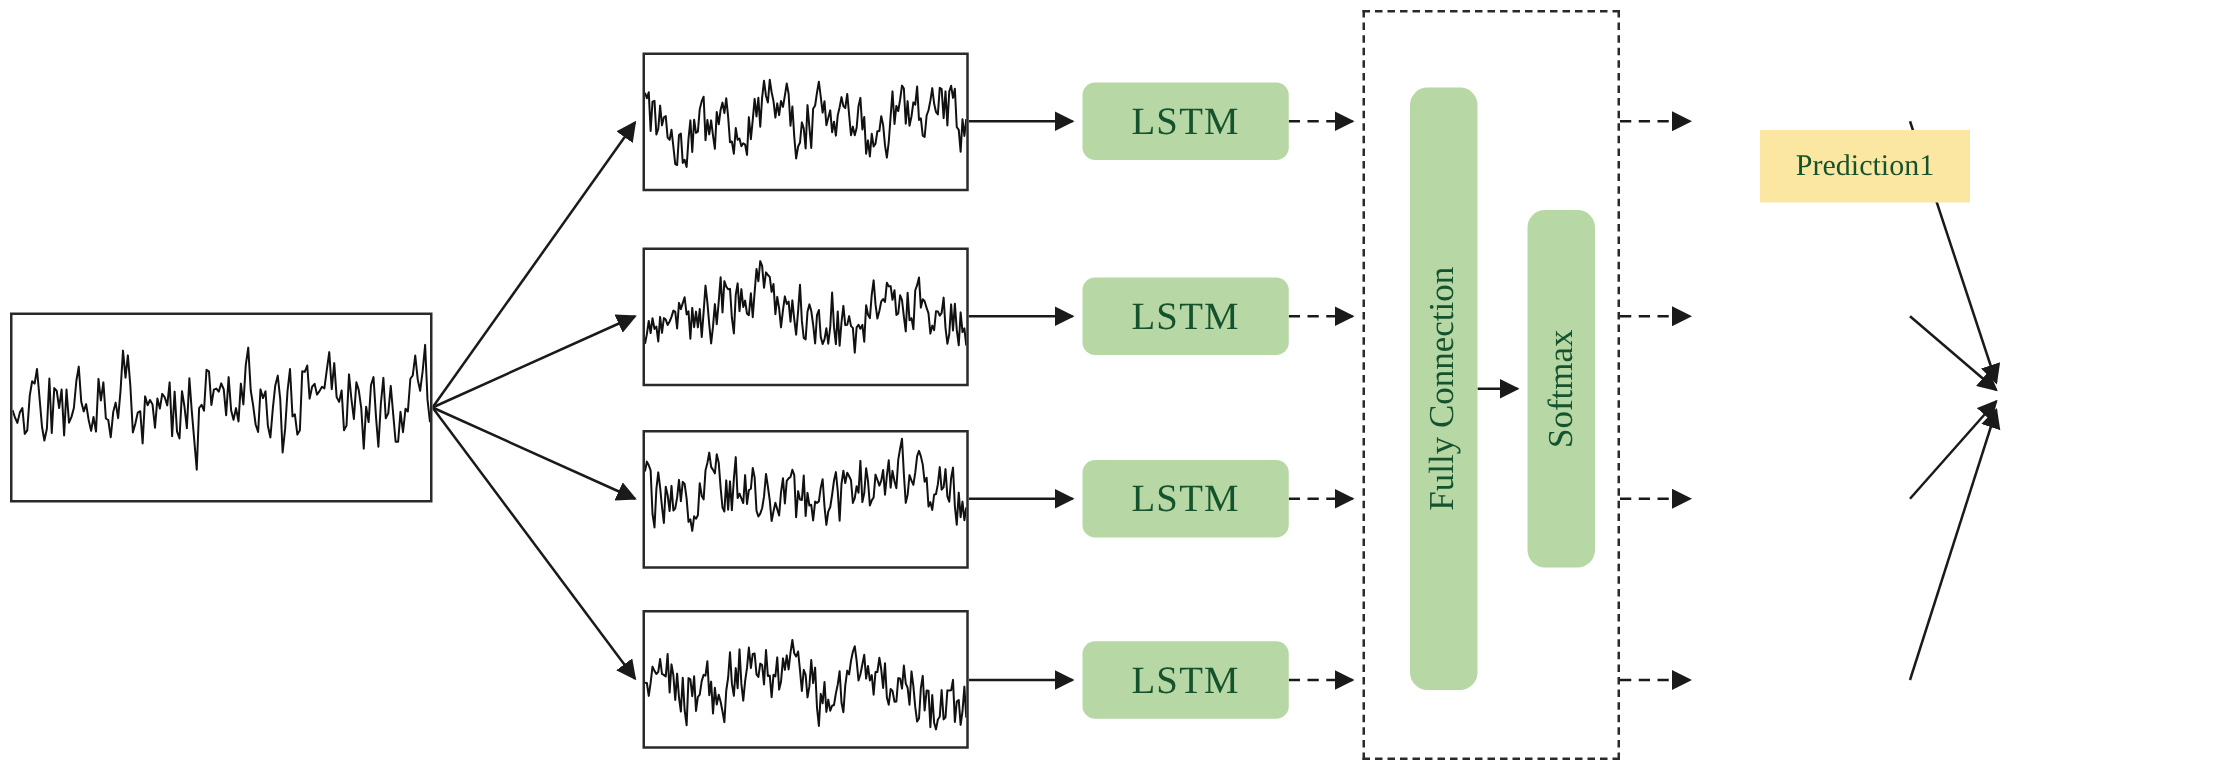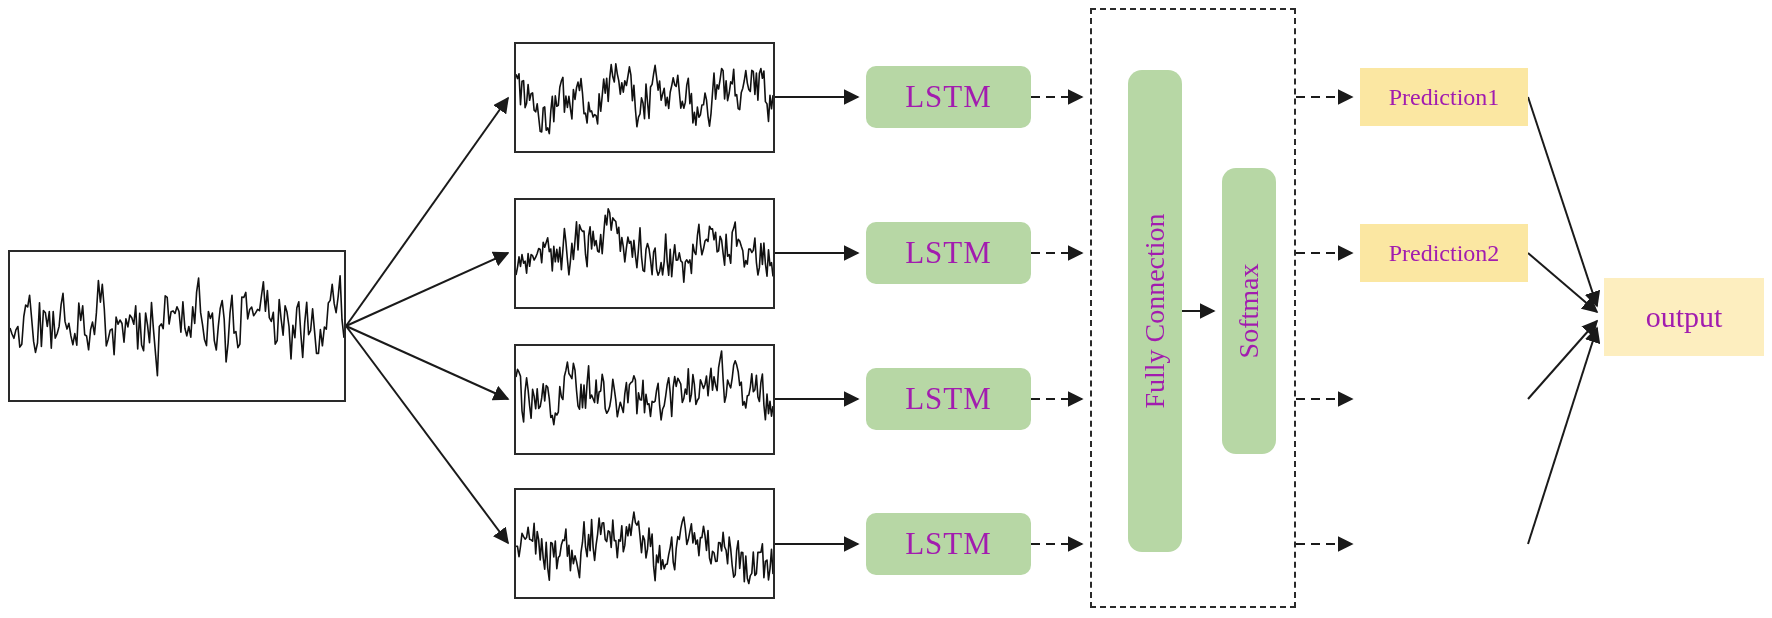--- a/index.html
+++ b/index.html
@@ -1,21 +1,21 @@
 <!DOCTYPE html>
 <html style="--green: #b7d7a5; --pred_yellow: #fbe7a2; --out_yellow: #fdeebf; --line: #1a1a1a;"><head>
 <meta charset="utf-8">
 <style>
   html,body{margin:0;padding:0;background:#ffffff;}
   .canvas{
     position:relative;
     width:1772px;height:618px;
     background:#ffffff;
     font-family:"Liberation Serif","DejaVu Serif",serif;
-    color:#a21caf;
+    color:#14532d;
     overflow:hidden;
   }
   .connectors{position:absolute;left:0;top:0;width:1772px;height:618px;}
   .connectors line{stroke:var(--line,#1a1a1a);stroke-width:2;}
   .connectors line.dashed{stroke-dasharray:9 6;}
 
   .signal-box{
     position:absolute;background:#fff;border:2px solid #2a2a2a;box-sizing:border-box;
   }
   .signal-box svg{display:block;width:100%;height:100%;}
@@ -35,24 +35,25 @@
     position:absolute;background:var(--green,#b7d7a5);border-radius:14px;
     display:flex;align-items:center;justify-content:center;
   }
   .vbar span{
     transform:rotate(-90deg);white-space:nowrap;font-size:28px;
   }
   .fc-bar{left:1128px;top:70px;width:54px;height:482px;}
   .sm-bar{left:1222px;top:168px;width:54px;height:286px;}
 
   .prediction-box{
-    position:absolute;left:1360px;width:168px;height:58px;
+    position:absolute;left:1408px;width:168px;height:58px;
     background:var(--pred_yellow,#fbe7a2);
     display:flex;align-items:center;justify-content:center;
     font-size:24px;
+    margin-top:36px;
   }
   .output-box{
     position:absolute;left:1604px;top:278px;width:160px;height:78px;
     background:var(--out_yellow,#fdeebf);
     display:flex;align-items:center;justify-content:center;
     font-size:30px;
   }
 </style>
 </head>
 <body>
@@ -138,21 +139,15 @@
   <div class="vbar fc-bar">
     <span>Fully Connection</span>
   </div>
   <div class="vbar sm-bar">
     <span>Softmax</span>
   </div>
 
   <div class="prediction-box" style="top:68px">
       <span>Prediction1</span>
     </div>
-  <div class="prediction-box" style="top:224px">
-      <span>Prediction2</span>
-    </div>
 
-  <div class="output-box">
-    <span>output</span>
-  </div>
 
 </div>
 
 </body></html>

